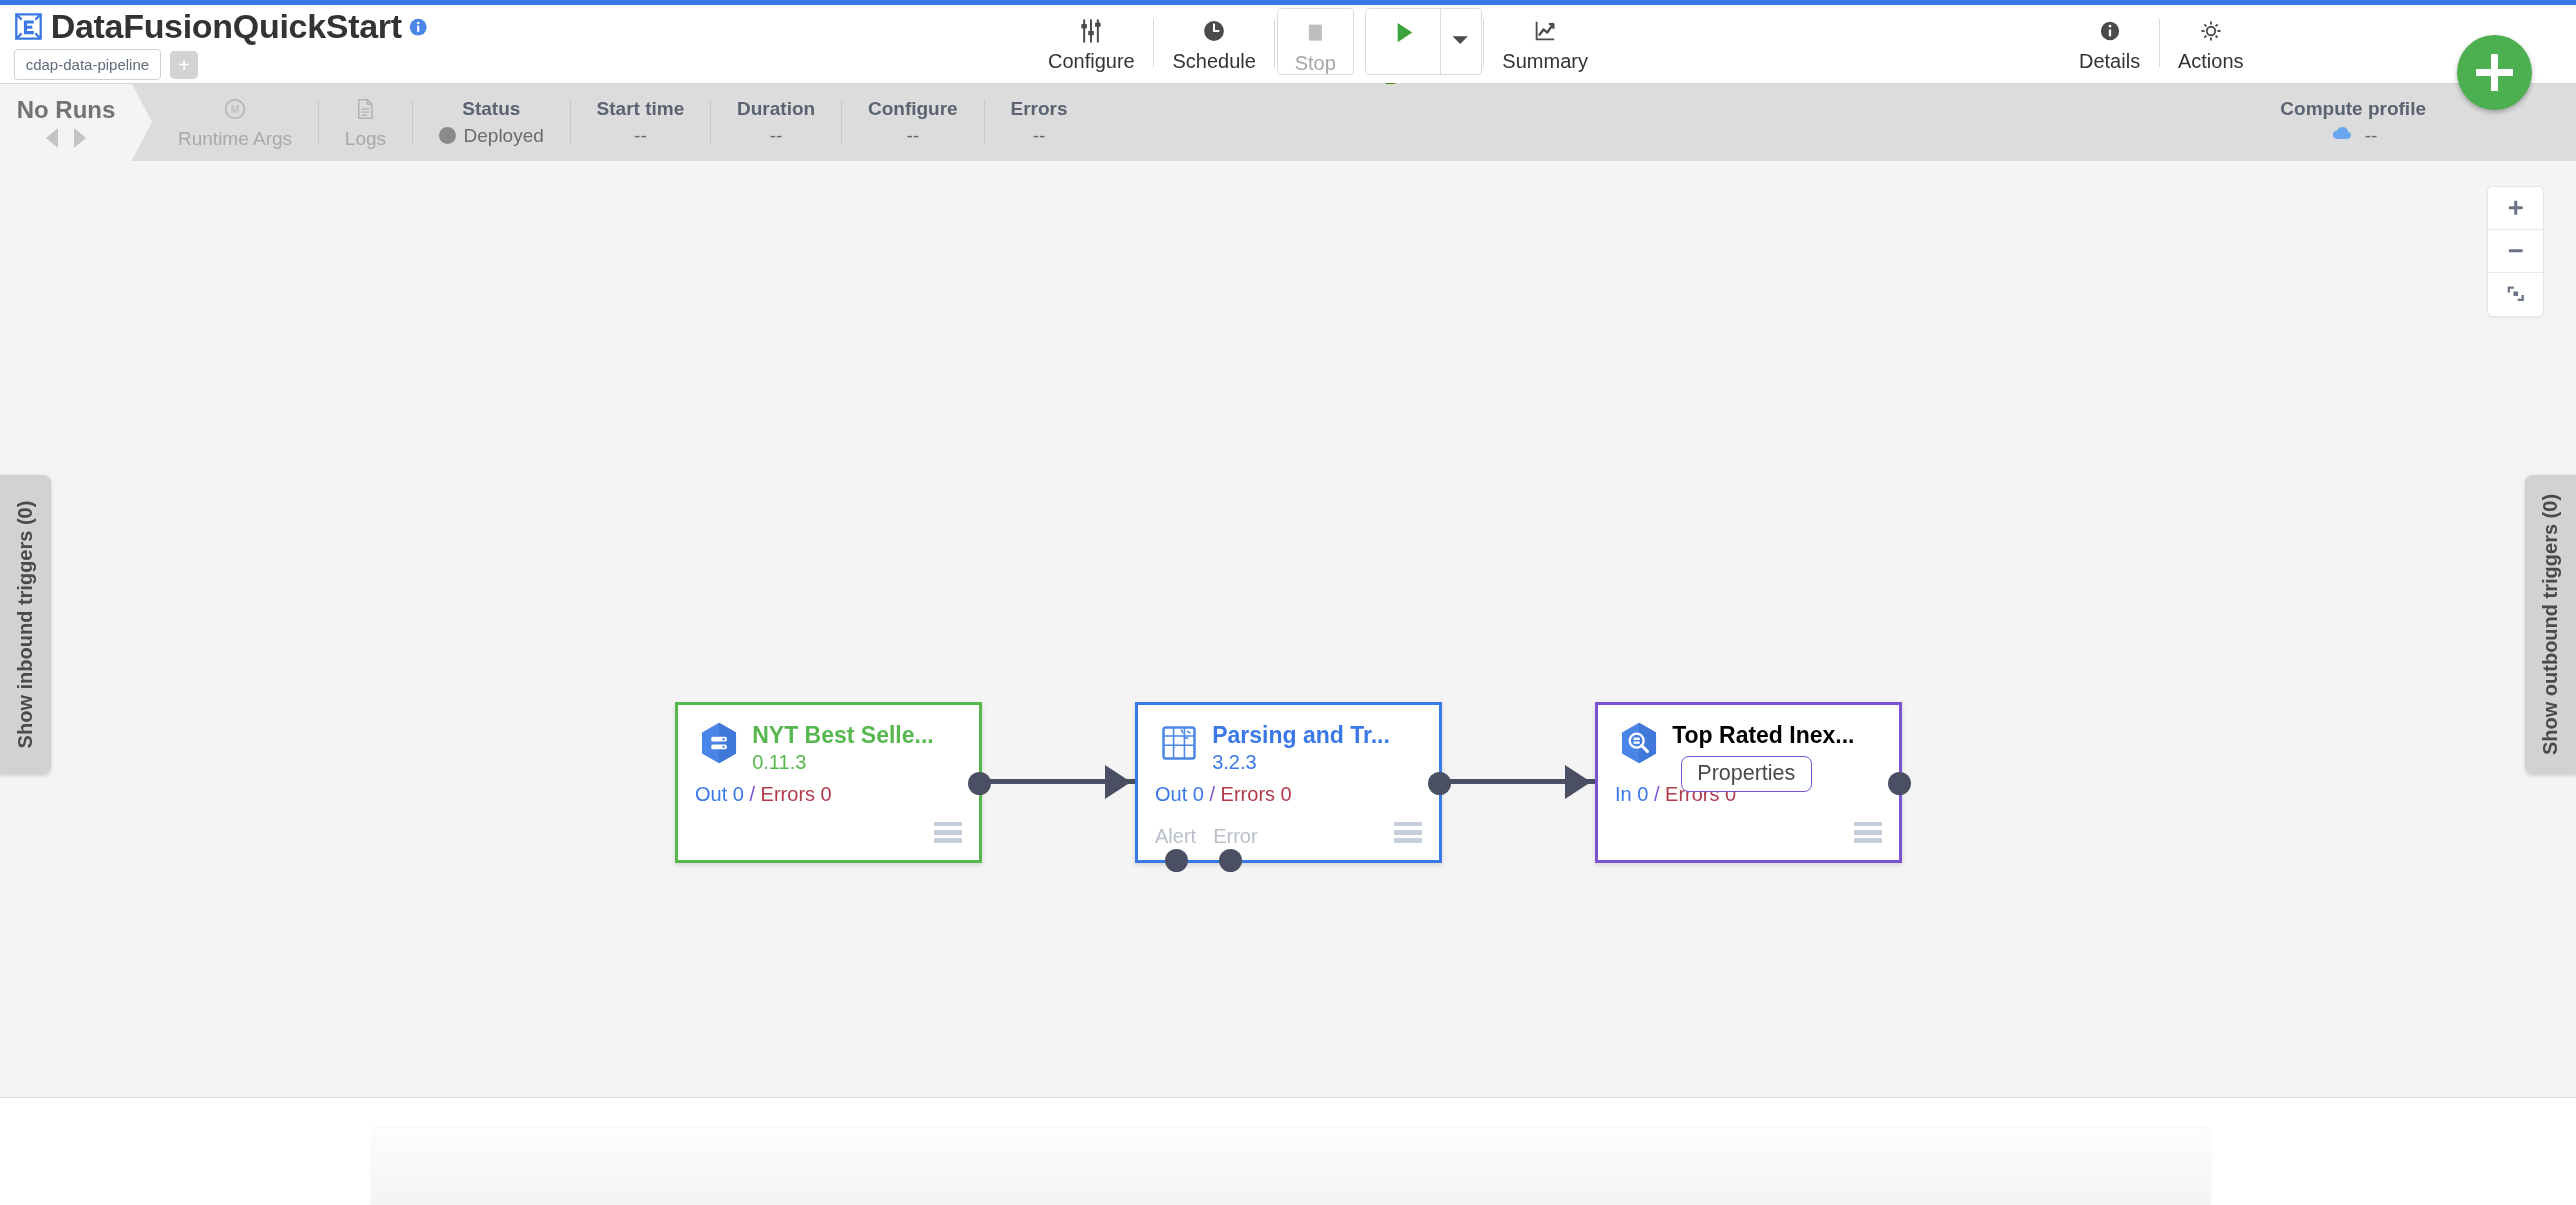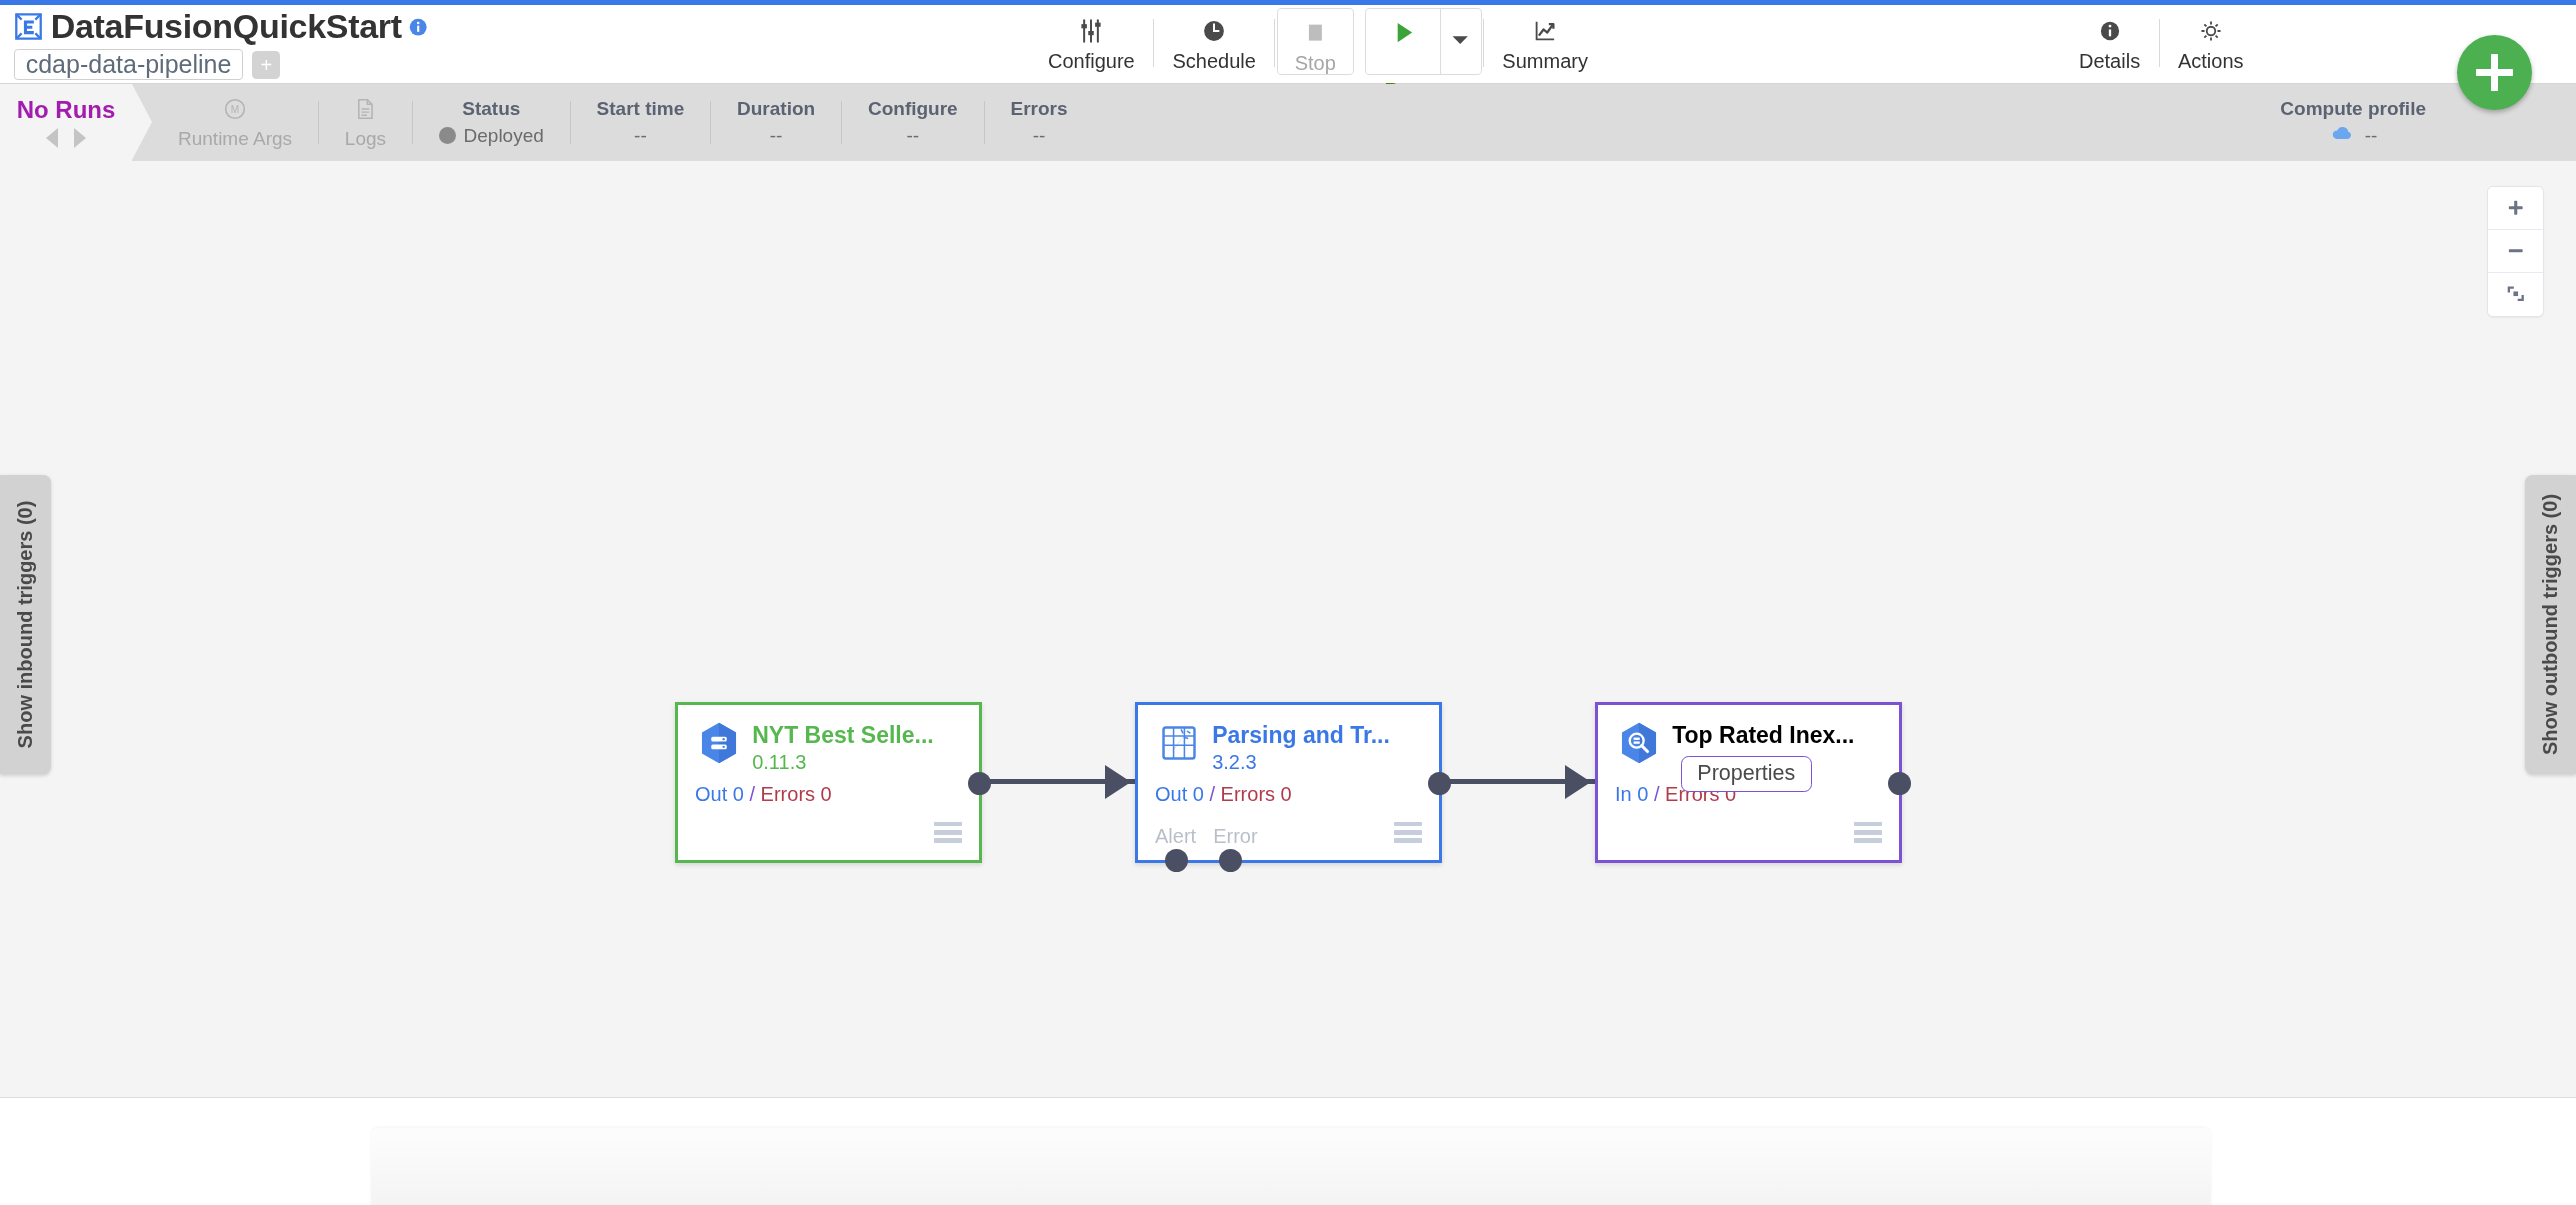--- a/index.html
+++ b/index.html
@@ -32,21 +32,21 @@
     font-size: 34px; font-weight: bold; color: #333333;
     letter-spacing: -0.3px; line-height: 29px;
   }
   .info-dot {
     width: 18.4px; height: 18.4px; margin-left: 7.7px; flex: 0 0 18.4px;
   }
   .tag-row { display: flex; align-items: center; margin-top: 4.6px; }
   .pipeline-tag {
     border: 0.8px solid #d0d0d0; border-radius: 3.8px;
     padding: 3.1px 10.7px 3.8px 10.7px;
-    font-size: 25px; color: #5f6b7a; background: #fff;
+    font-size: 15px; color: #5f6b7a; background: #fff;
     line-height: 23px;
   }
   .tag-add {
     margin-left: 9.2px; width: 28px; height: 28px; border-radius: 4.6px;
     background: #d3d3d3; color: #ffffff; font-size: 20px;
     display: flex; align-items: center; justify-content: center;
     line-height: 1;
   }
 
   
@@ -103,21 +103,21 @@
     position: absolute; left: 0; top: 0; width: 132px; height: 77px;
     background: #f4f4f4;
     display: flex; flex-direction: column; align-items: center; justify-content: center;
   }
   .runs-tab::after {
     content: ""; position: absolute; right: -20px; top: 0;
     border-top: 38px solid transparent; border-bottom: 38px solid transparent;
     border-left: 20px solid #f4f4f4;
   }
   .runs-title {
-    font-size: 24px; font-weight: bold; color: #a21caf; line-height: 26px;
+    font-size: 24px; font-weight: bold; color: #737373; line-height: 26px;
   }
   .runs-arrows { display: flex; gap: 15.3px; margin-top: 4.6px; }
   .tri-left {
     width: 0; height: 0; border-top: 10px solid transparent;
     border-bottom: 10px solid transparent; border-right: 12.3px solid #c4c4c4;
   }
   .tri-right {
     width: 0; height: 0; border-top: 10px solid transparent;
     border-bottom: 10px solid transparent; border-left: 12.3px solid #c4c4c4;
   }

